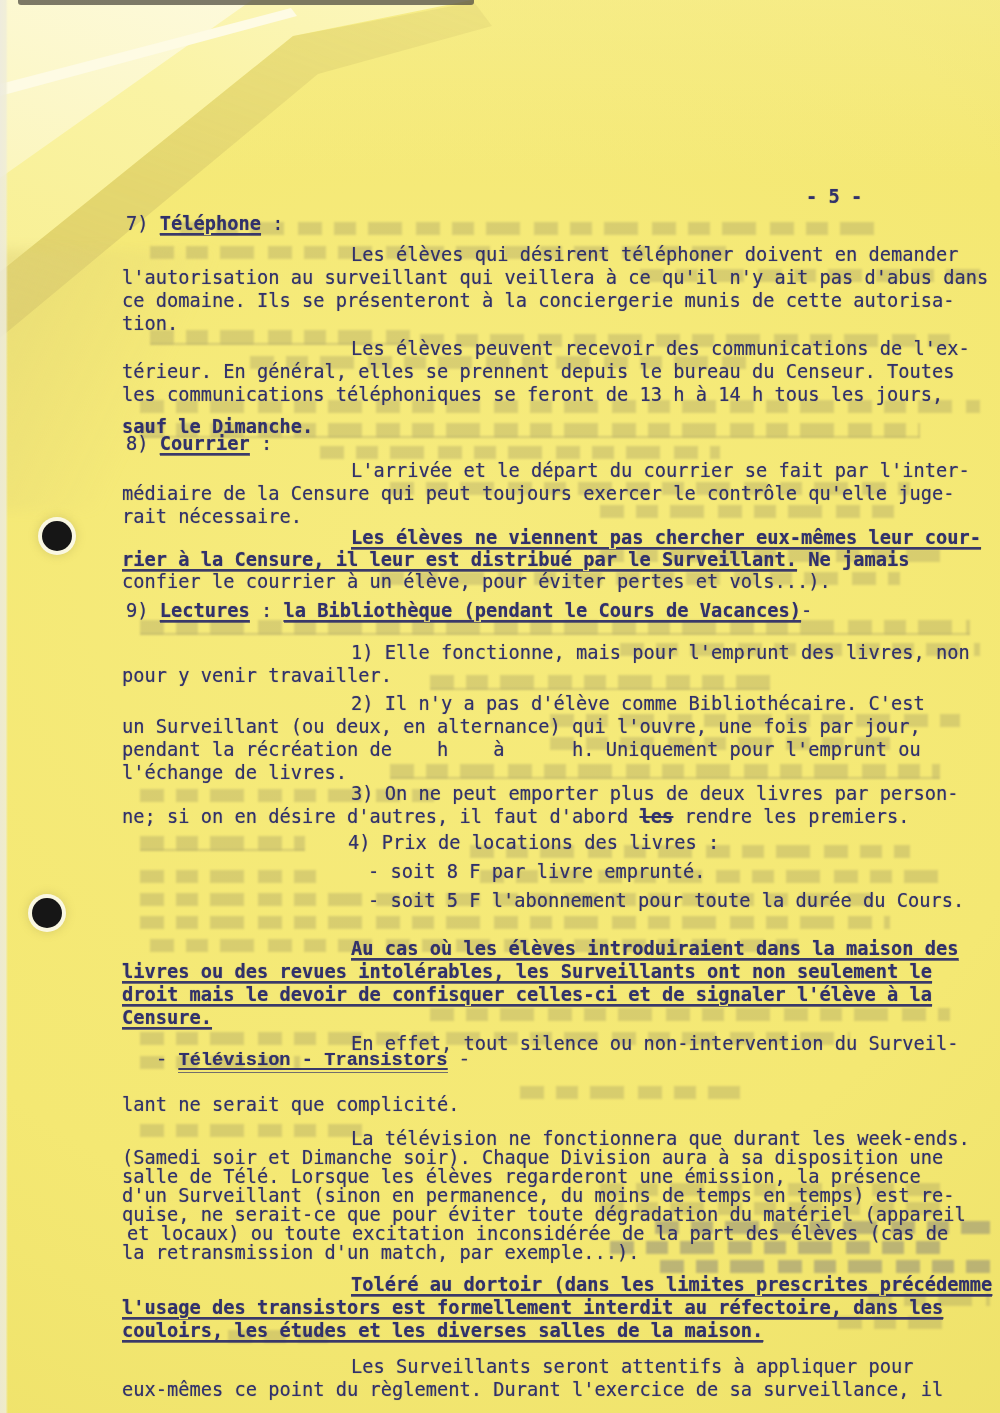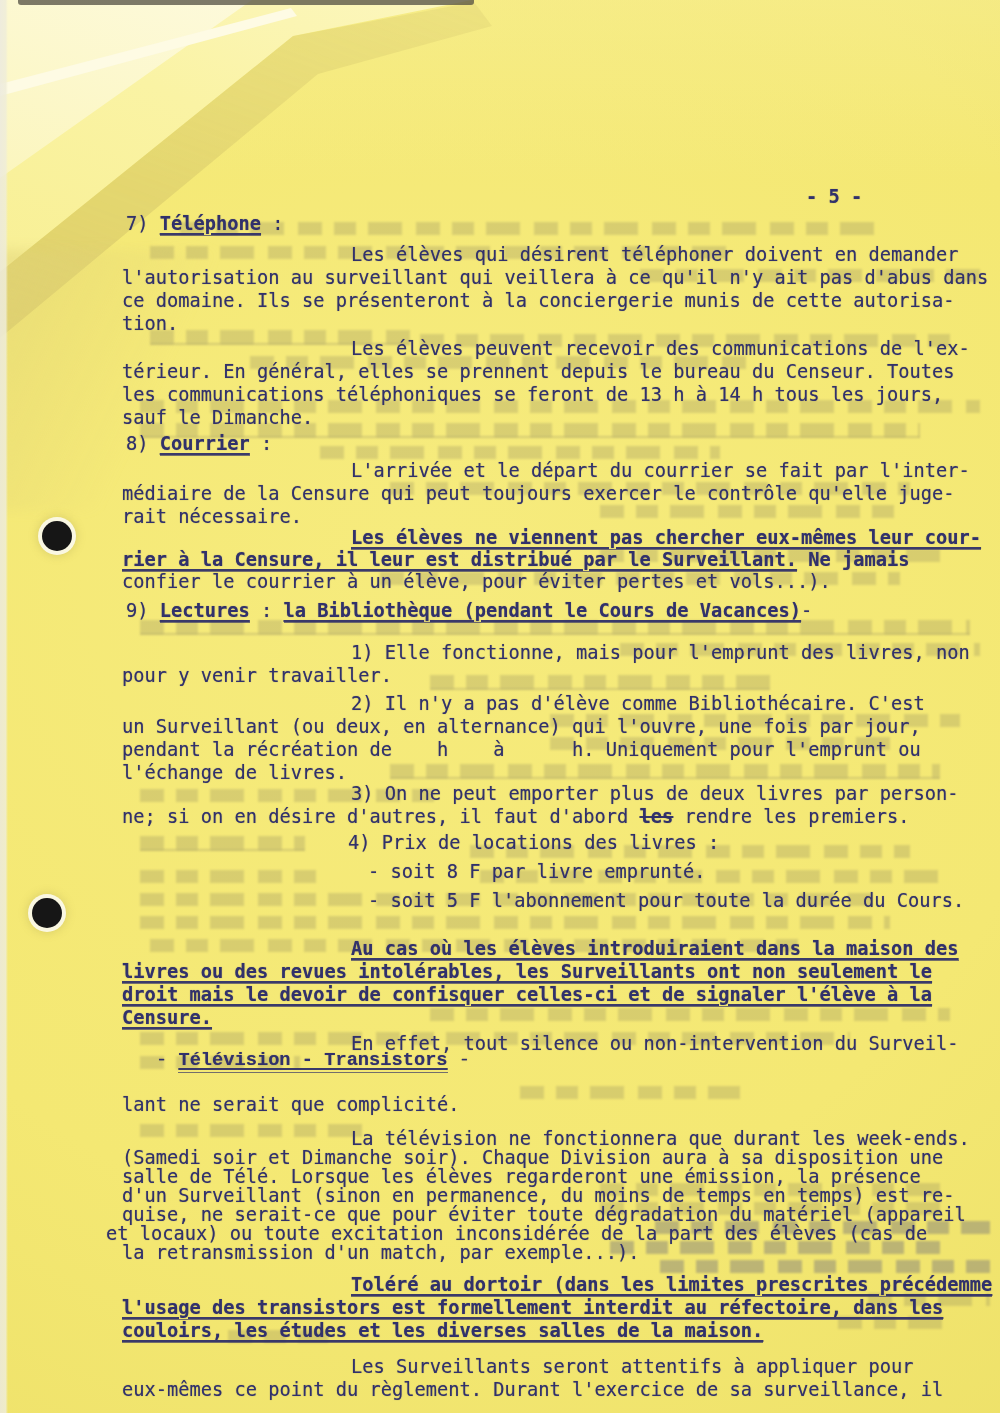--- a/index.html
+++ b/index.html
@@ -158,21 +158,21 @@
 
   <div id="doc" class="doc">
       <div class="line" style="left: 126px; top: 213px;"><span>7) </span><span class="u2 b">Téléphone</span><span> :</span></div>
       <div class="line" style="left: 351px; top: 244px;"><span>Les élèves qui désirent téléphoner doivent en demander</span></div>
       <div class="line" style="left: 122px; top: 290px;"><span>ce domaine. Ils se présenteront à la conciergerie munis de cette autorisa-</span></div>
       <div class="line" style="left: 122px; top: 267px;"><span>l'autorisation au surveillant qui veillera à ce qu'il n'y ait pas d'abus dans</span></div>
       <div class="line" style="left: 122px; top: 313px;"><span>tion.</span></div>
       <div class="line" style="left: 351px; top: 338px;"><span>Les élèves peuvent recevoir des communications de l'ex-</span></div>
       <div class="line" style="left: 122px; top: 361px;"><span>térieur. En général, elles se prennent depuis le bureau du Censeur. Toutes</span></div>
       <div class="line" style="left: 122px; top: 384px;"><span>les communications téléphoniques se feront de 13 h à 14 h tous les jours,</span></div>
-      <div class="line" style="left: 122px; top: 407px;"><span>sauf le Dimanche.</span></div>
+      <div class="line" style="left: 122px; top: 416px; font-weight: bold;"><span>sauf le Dimanche.</span></div>
       <div class="line" style="left: 126px; top: 433px;"><span>8) </span><span class="u2 b">Courrier</span><span> :</span></div>
       <div class="line" style="left: 351px; top: 460px;"><span>L'arrivée et le départ du courrier se fait par l'inter-</span></div>
       <div class="line" style="left: 122px; top: 483px;"><span>médiaire de la Censure qui peut toujours exercer le contrôle qu'elle juge-</span></div>
       <div class="line" style="left: 122px; top: 506px;"><span>rait nécessaire.</span></div>
       <div class="line" style="left: 351px; top: 527px;"><span class="u2 b">Les élèves ne viennent pas chercher eux-mêmes leur cour-</span></div>
       <div class="line" style="left: 122px; top: 549px;"><span class="u2 b">rier à la Censure, il leur est distribué par le Surveillant.</span><span class="b"> Ne jamais</span></div>
       <div class="line" style="left: 122px; top: 571px;"><span>confier le courrier à un élève, pour éviter pertes et vols...).</span></div>
       <div class="line" style="left: 126px; top: 600px;"><span>9) </span><span class="u2 b">Lectures</span><span> : </span><span class="u2 b">la Bibliothèque (pendant le Cours de Vacances)</span><span>-</span></div>
       <div class="line" style="left: 351px; top: 642px;"><span>1) Elle fonctionne, mais pour l'emprunt des livres, non</span></div>
       <div class="line" style="left: 122px; top: 665px;"><span>pour y venir travailler.</span></div>
@@ -190,21 +190,21 @@
       <div class="line" style="left: 122px; top: 984px;"><span class="u2 b">droit mais le devoir de confisquer celles-ci et de signaler l'élève à la</span></div>
       <div class="line" style="left: 122px; top: 1007px;"><span class="u2 b">Censure.</span></div>
       <div class="line" style="left: 351px; top: 1033px;"><span>En effet, tout silence ou non-intervention du Surveil-</span></div>
       <div class="line" style="left: 122px; top: 1056px; margin-top: 38px;"><span>lant ne serait que complicité.</span></div>
       <div class="line" style="left: 156px; top: 1050px; font-family: Liberation Mono, monospace;"><span>- </span><span class="u2 b">Télévision - Transistors</span><span> -</span></div>
       <div class="line" style="left: 351px; top: 1128px;"><span>La télévision ne fonctionnera que durant les week-ends.</span></div>
       <div class="line" style="left: 122px; top: 1147px;"><span>(Samedi soir et Dimanche soir). Chaque Division aura à sa disposition une</span></div>
       <div class="line" style="left: 122px; top: 1166px;"><span>salle de Télé. Lorsque les élèves regarderont une émission, la présence</span></div>
       <div class="line" style="left: 122px; top: 1185px;"><span>d'un Surveillant (sinon en permanence, du moins de temps en temps) est re-</span></div>
       <div class="line" style="left: 122px; top: 1204px;"><span>quise, ne serait-ce que pour éviter toute dégradation du matériel (appareil</span></div>
-      <div class="line" style="left: 106px; top: 1223px;"><span>et locaux) ou toute excitation inconsidérée de la part des élèves (cas de</span></div>
+      <div class="line" style="left: 127px; top: 1223px;"><span>et locaux) ou toute excitation inconsidérée de la part des élèves (cas de</span></div>
       <div class="line" style="left: 122px; top: 1242px;"><span>la retransmission d'un match, par exemple...).</span></div>
       <div class="line" style="left: 351px; top: 1274px;"><span class="u2 b">Toléré au dortoir (dans les limites prescrites précédemme</span></div>
       <div class="line" style="left: 122px; top: 1297px;"><span class="u2 b">l'usage des transistors est formellement interdit au réfectoire, dans les</span></div>
       <div class="line" style="left: 122px; top: 1320px;"><span class="u2 b">couloirs, les études et les diverses salles de la maison.</span></div>
       <div class="line" style="left: 351px; top: 1356px;"><span>Les Surveillants seront attentifs à appliquer pour</span></div>
       <div class="line" style="left: 122px; top: 1379px;"><span>eux-mêmes ce point du règlement. Durant l'exercice de sa surveillance, il</span></div>
     </div>
 </div>
 
 </body></html>

